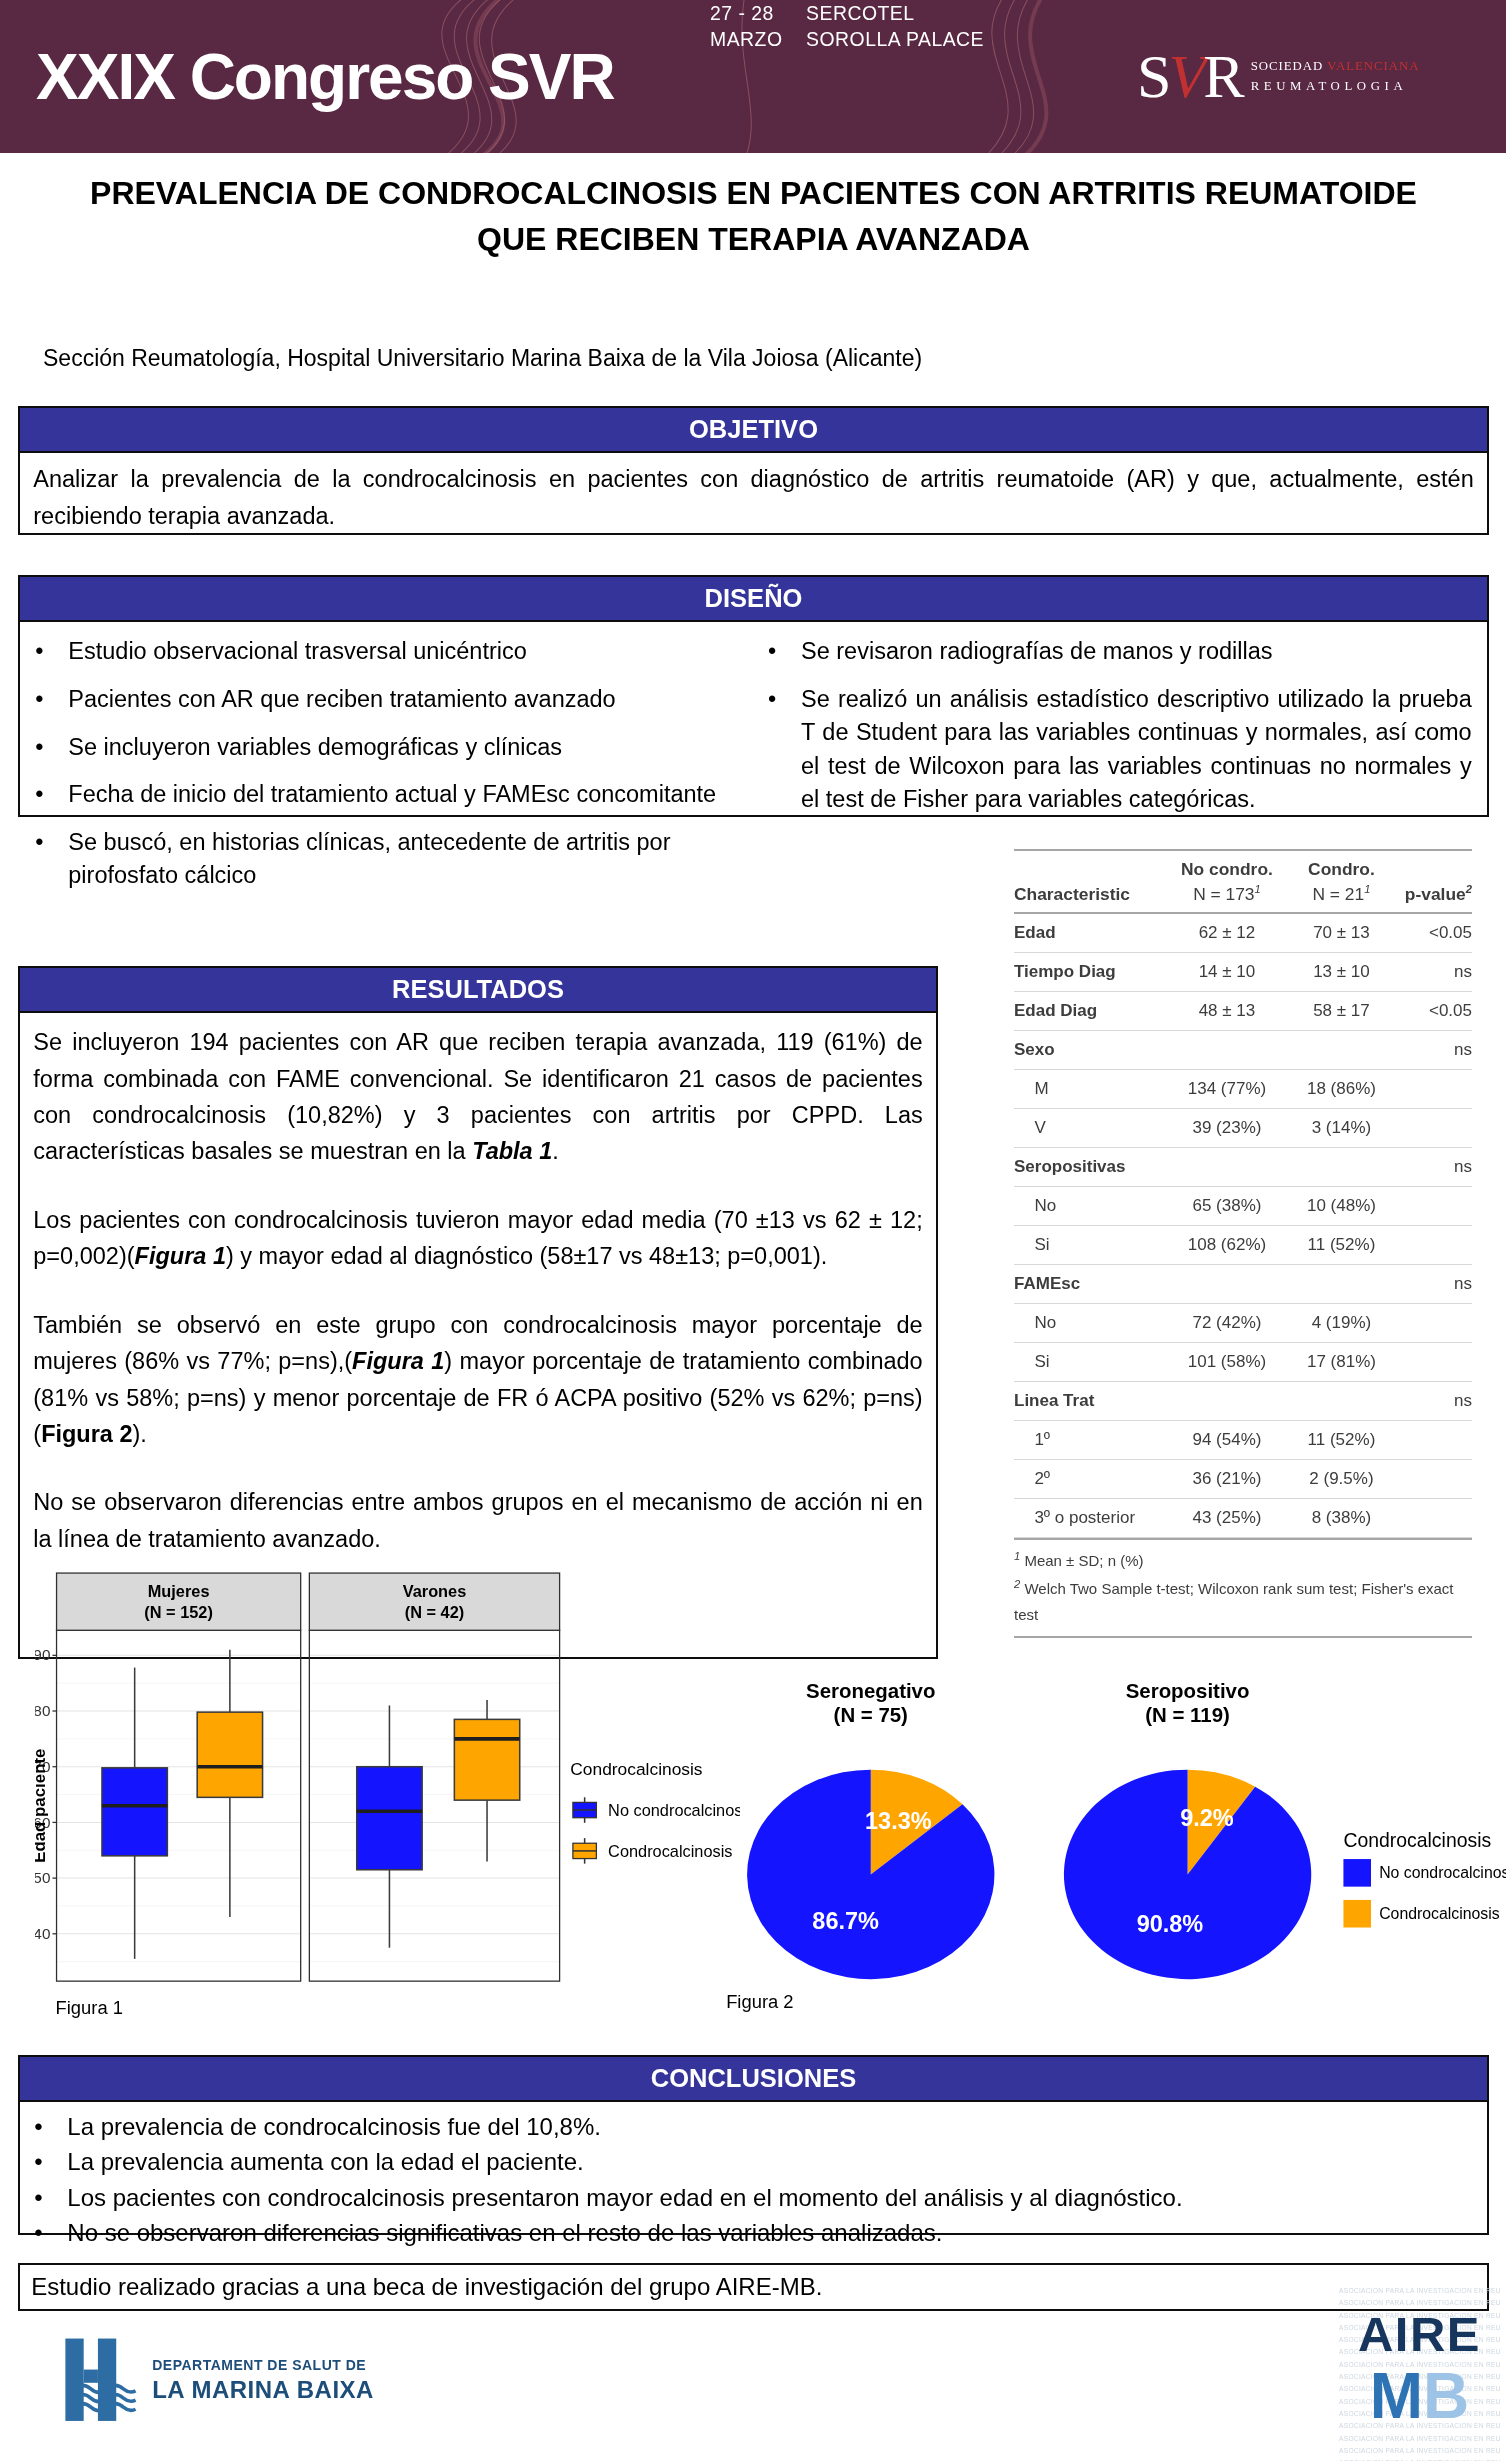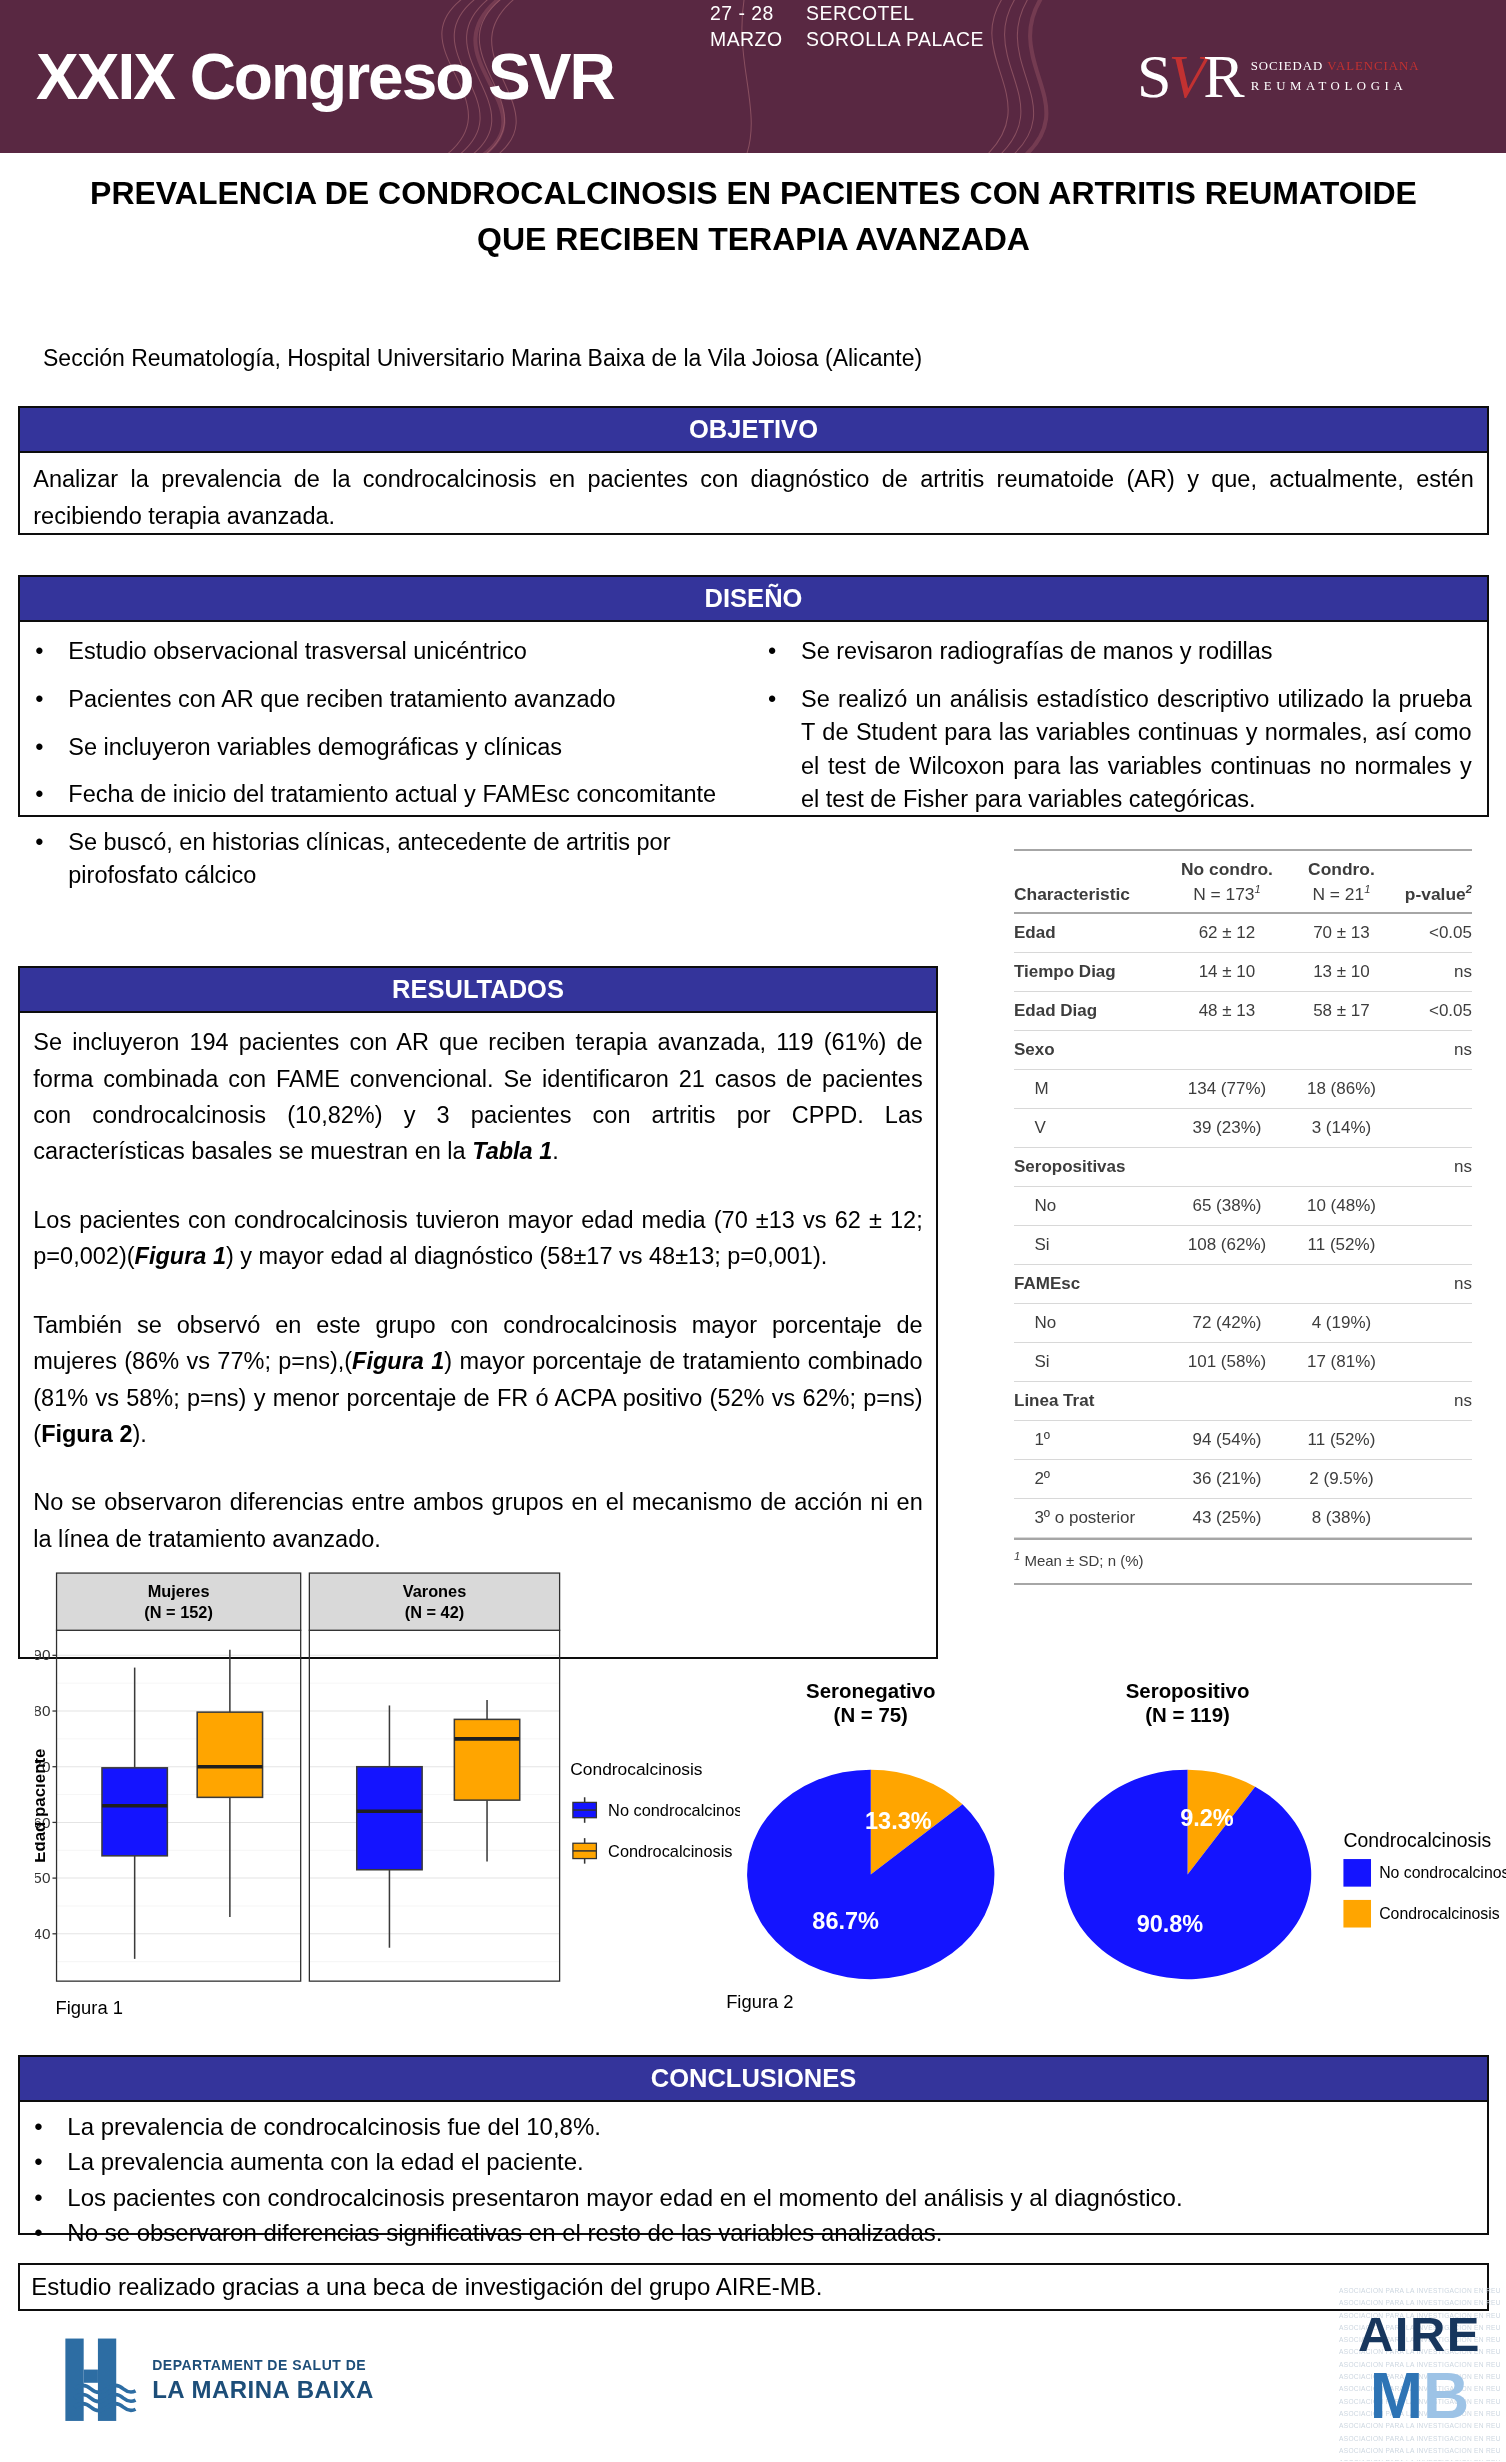--- a/index.html
+++ b/index.html
@@ -312,20 +312,21 @@
         <div class="tr">
           <div class="c0 ind">3º o posterior</div>
           <div class="cc">43 (25%)</div>
           <div class="cc">8 (38%)</div>
           <div class="cp"></div>
         </div>
       </div>
     <div class="t-rule-mid"></div>
     <div class="t-foot">
         <div><sup class="fn">1</sup> Mean ± SD; n (%)</div>
+        <div><sup class="fn">2</sup> Welch Two Sample t-test; Wilcoxon rank sum test; Fisher's exact test</div>
       </div>
     <div class="t-rule"></div>
   </section>
 
   <figure class="fig1">
     <svg id="fig1svg" width="705" height="452" viewBox="0 0 1380 885">
         <line x1="42" x2="520" y1="766.8333333333334" y2="766.8333333333334" stroke="#f2f2f2" stroke-width="1.5"></line>
         <line x1="42" x2="520" y1="712.3095238095239" y2="712.3095238095239" stroke="#e4e4e4" stroke-width="2"></line>
         <line x1="42" x2="520" y1="657.7857142857143" y2="657.7857142857143" stroke="#f2f2f2" stroke-width="1.5"></line>
         <line x1="42" x2="520" y1="603.2619047619048" y2="603.2619047619048" stroke="#e4e4e4" stroke-width="2"></line>

